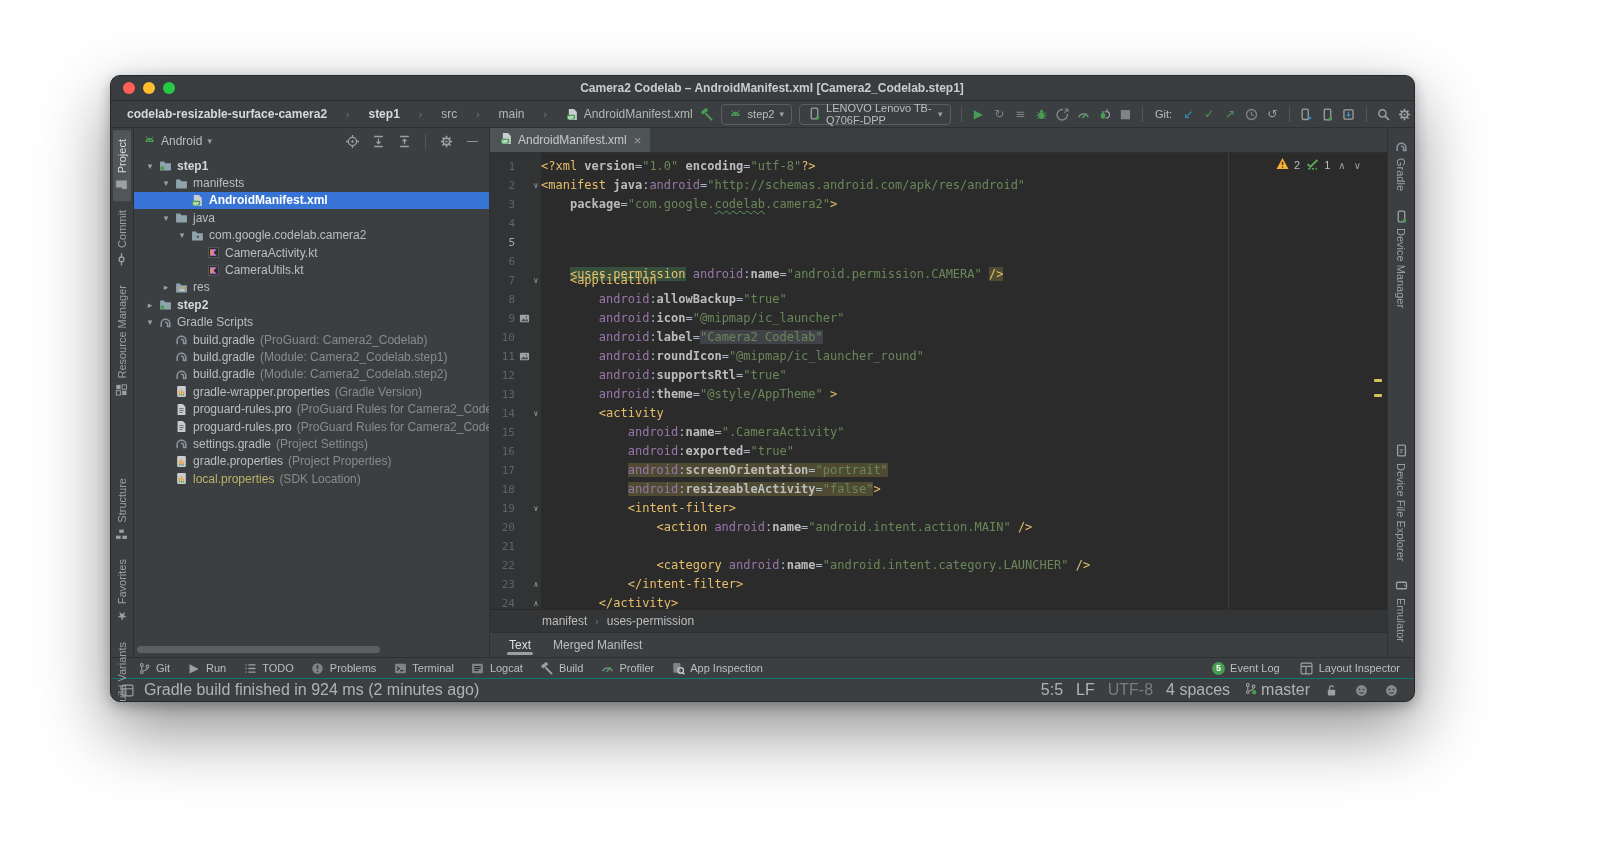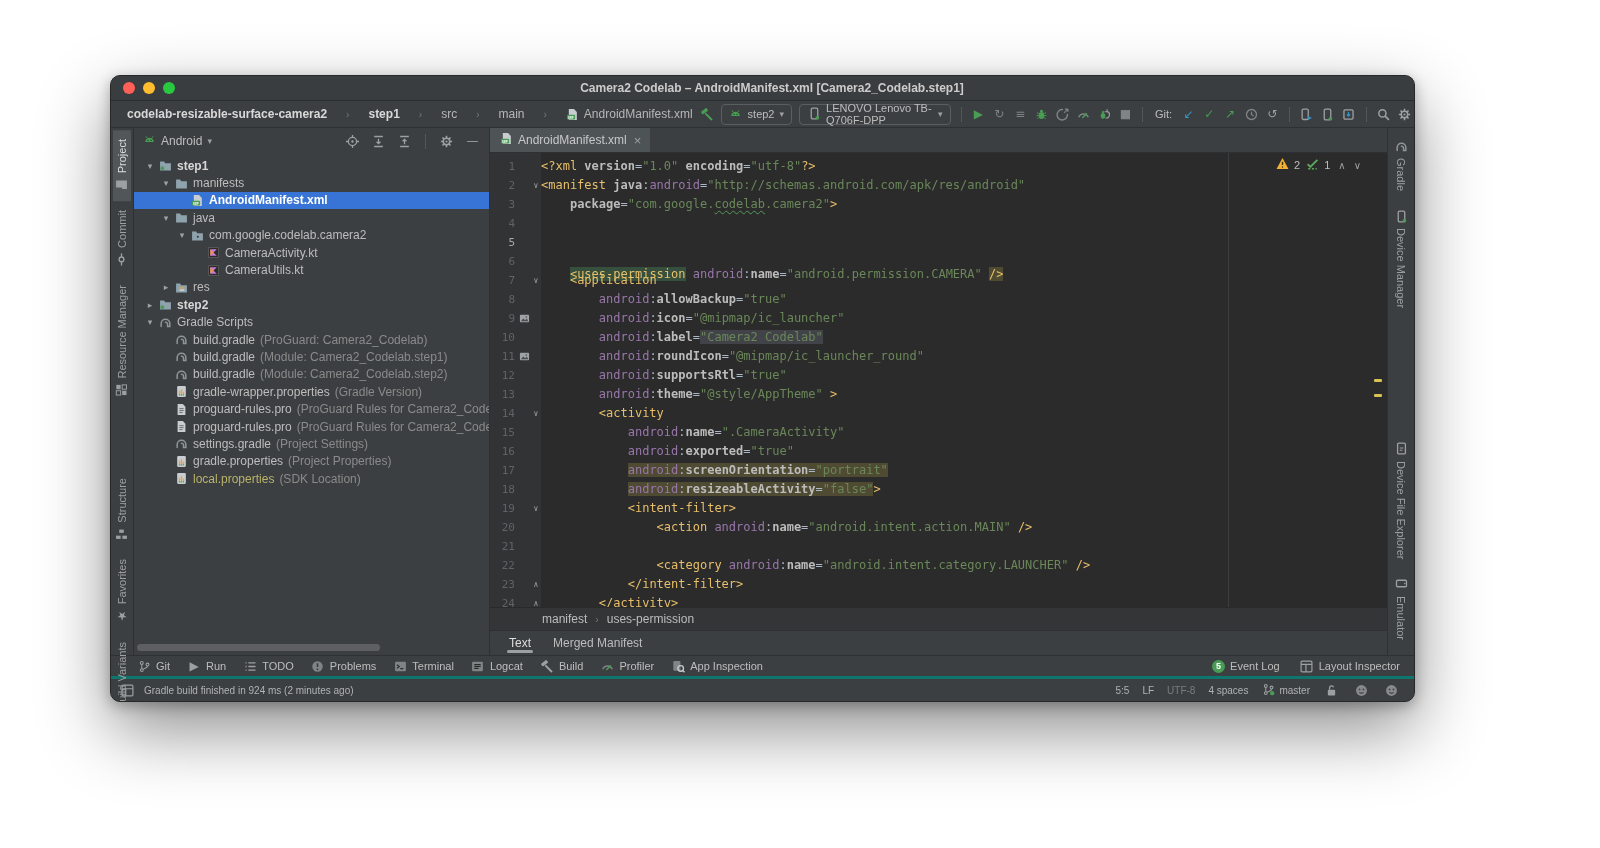--- a/index.html
+++ b/index.html
@@ -90,22 +90,22 @@
   .stab.active{color:#dedede;}
   .stab.active::after{content:"";position:absolute;left:9px;right:9px;bottom:2px;height:3px;border-radius:2px;background:#9da0a2;}
   
   .bottombar{height:20px;flex:none;background:#3c3f41;border-top:1px solid #2e3133;display:flex;align-items:center;
              padding:0 14px 0 26px;font-size:11px;color:#bdbdbd;}
   .bbl{display:flex;align-items:center;gap:17px;}
   .bbr{margin-left:auto;display:flex;align-items:center;gap:20px;}
   .bb{display:flex;align-items:center;gap:5px;}
   .badge{width:13px;height:13px;border-radius:50%;background:#499c54;color:#fff;font-size:9px;font-weight:bold;
          display:flex;align-items:center;justify-content:center;}
-  .statusbar{height:22px;flex:none;background:#3c3f41;border-top:3px solid #0f766e;display:flex;align-items:center;
-             gap:10px;padding:0 14px 0 8px;font-size:10px;color:#b0b3b5;}
+  .statusbar{height:22px;flex:none;background:#3c3f41;border-top:1px solid #0f766e;display:flex;align-items:center;
+             gap:10px;padding:0 14px 0 8px;font-size:16px;color:#b0b3b5;}
   .sb-left{display:flex;align-items:center;gap:8px;}
   .sb-right{margin-left:auto;display:flex;align-items:center;gap:13px;}
   .sbseg{display:flex;align-items:center;gap:4px;}
   .dim{color:#7a7d7f;}
 </style>
 </head>
 <body>
 
 <div class="win">
 

